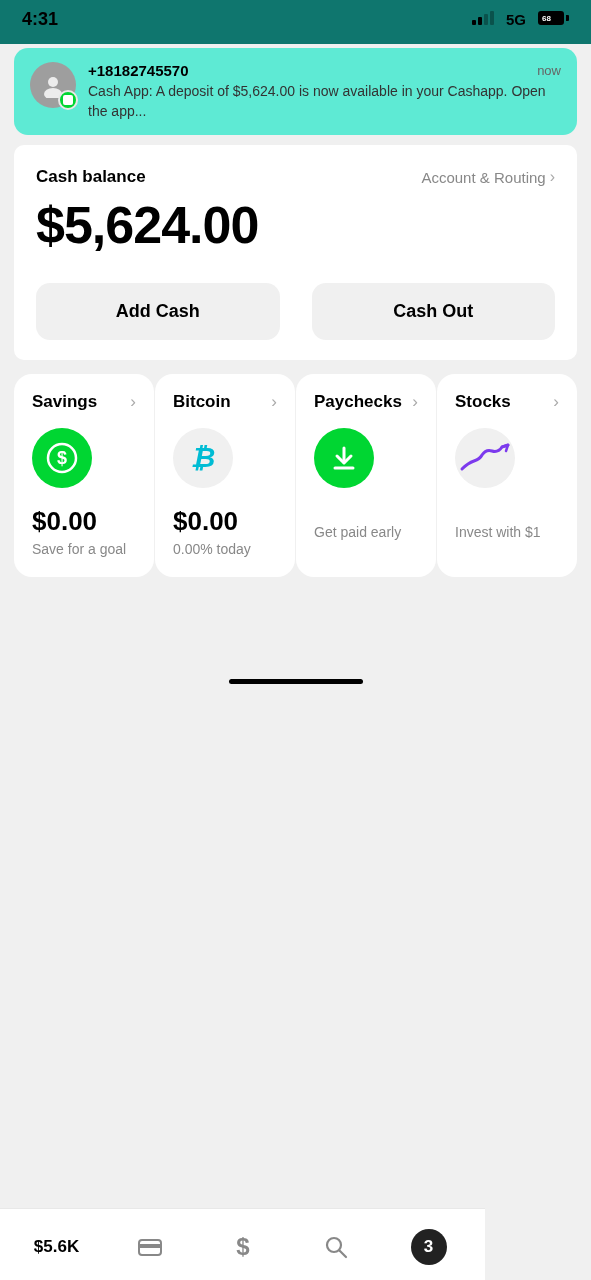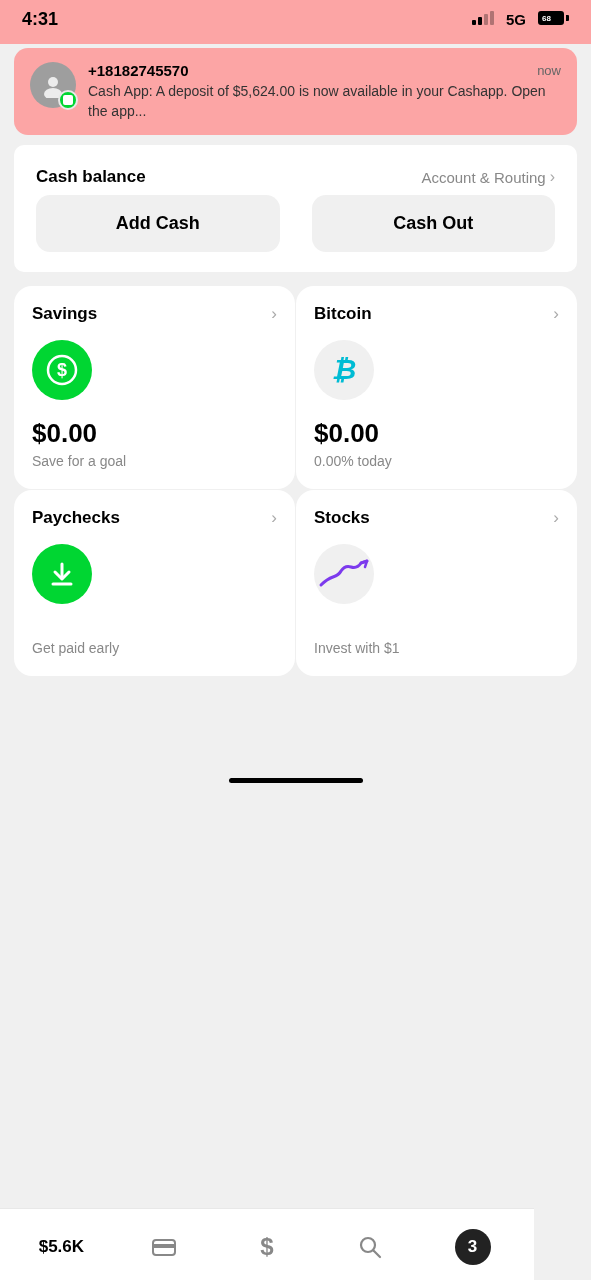--- a/index.html
+++ b/index.html
@@ -8,21 +8,21 @@
       width: 591px;
       min-height: 1280px;
       background: #f0f0f0;
       font-family: -apple-system, BlinkMacSystemFont, 'Helvetica Neue', Arial, sans-serif;
       position: relative;
       overflow-x: hidden;
     }
 
     
     .status-bar {
-      background: #fca5a5;
+      background: #0f766e;
       display: flex;
       justify-content: space-between;
       align-items: center;
       padding: 0 22px 6px 22px;
       height: 44px;
     }
     .status-time {
       font-size: 18px;
       font-weight: 600;
       color: #000;
@@ -79,21 +79,21 @@
     }
     .battery-tip {
       width: 3px;
       height: 6px;
       background: #000;
       border-radius: 0 1px 1px 0;
     }
 
     
     .notification-banner {
-      background: #fca5a5;
+      background: #5eead4;
       border-radius: 14px;
       margin: 4px 14px 10px 14px;
       padding: 14px 16px;
       display: flex;
       align-items: flex-start;
       gap: 12px;
     }
     .notif-avatar {
       width: 46px;
       height: 46px;
@@ -206,21 +206,21 @@
       font-size: 18px;
       font-weight: 700;
       color: #000;
       cursor: pointer;
       text-align: center;
     }
 
     
     .cards-grid {
       display: grid;
-      grid-template-columns: 1fr 1fr;
+      grid-template-columns: 1fr 1fr 1fr 1fr;
       gap: 1px;
       margin-bottom: 14px;
       margin-top: 14px;
     }
     .card {
       background: #fff;
       border-radius: 18px;
       padding: 18px 18px 20px 18px;
       cursor: pointer;
     }
@@ -262,21 +262,21 @@
     }
     .card-subtitle {
       font-size: 14px;
       color: #888;
     }
 
     
     .bottom-nav {
       position: fixed;
       bottom: 0;
-      width: 534px;
+      width: 485px;
       background: #fff;
       border-top: 1px solid #e8e8e8;
       display: flex;
       align-items: center;
       justify-content: space-around;
       padding: 12px 10px 8px 10px;
       height: 72px;
     }
     .nav-item {
       display: flex;
@@ -379,20 +379,21 @@
 <div class="main-content">
 
   <div class="balance-card">
     <div class="balance-header">
       <span class="balance-label">Cash balance</span>
       <div class="account-routing">
         <span>Account &amp; Routing</span>
         <span class="chevron">›</span>
       </div>
     </div>
+    <div class="balance-amount">$5,624.00</div>
     <div class="balance-actions">
       <button class="action-btn">Add Cash</button>
       <button class="action-btn">Cash Out</button>
     </div>
   </div>
 
   <div class="cards-grid">
 
     <div class="card">
       <div class="card-header">

